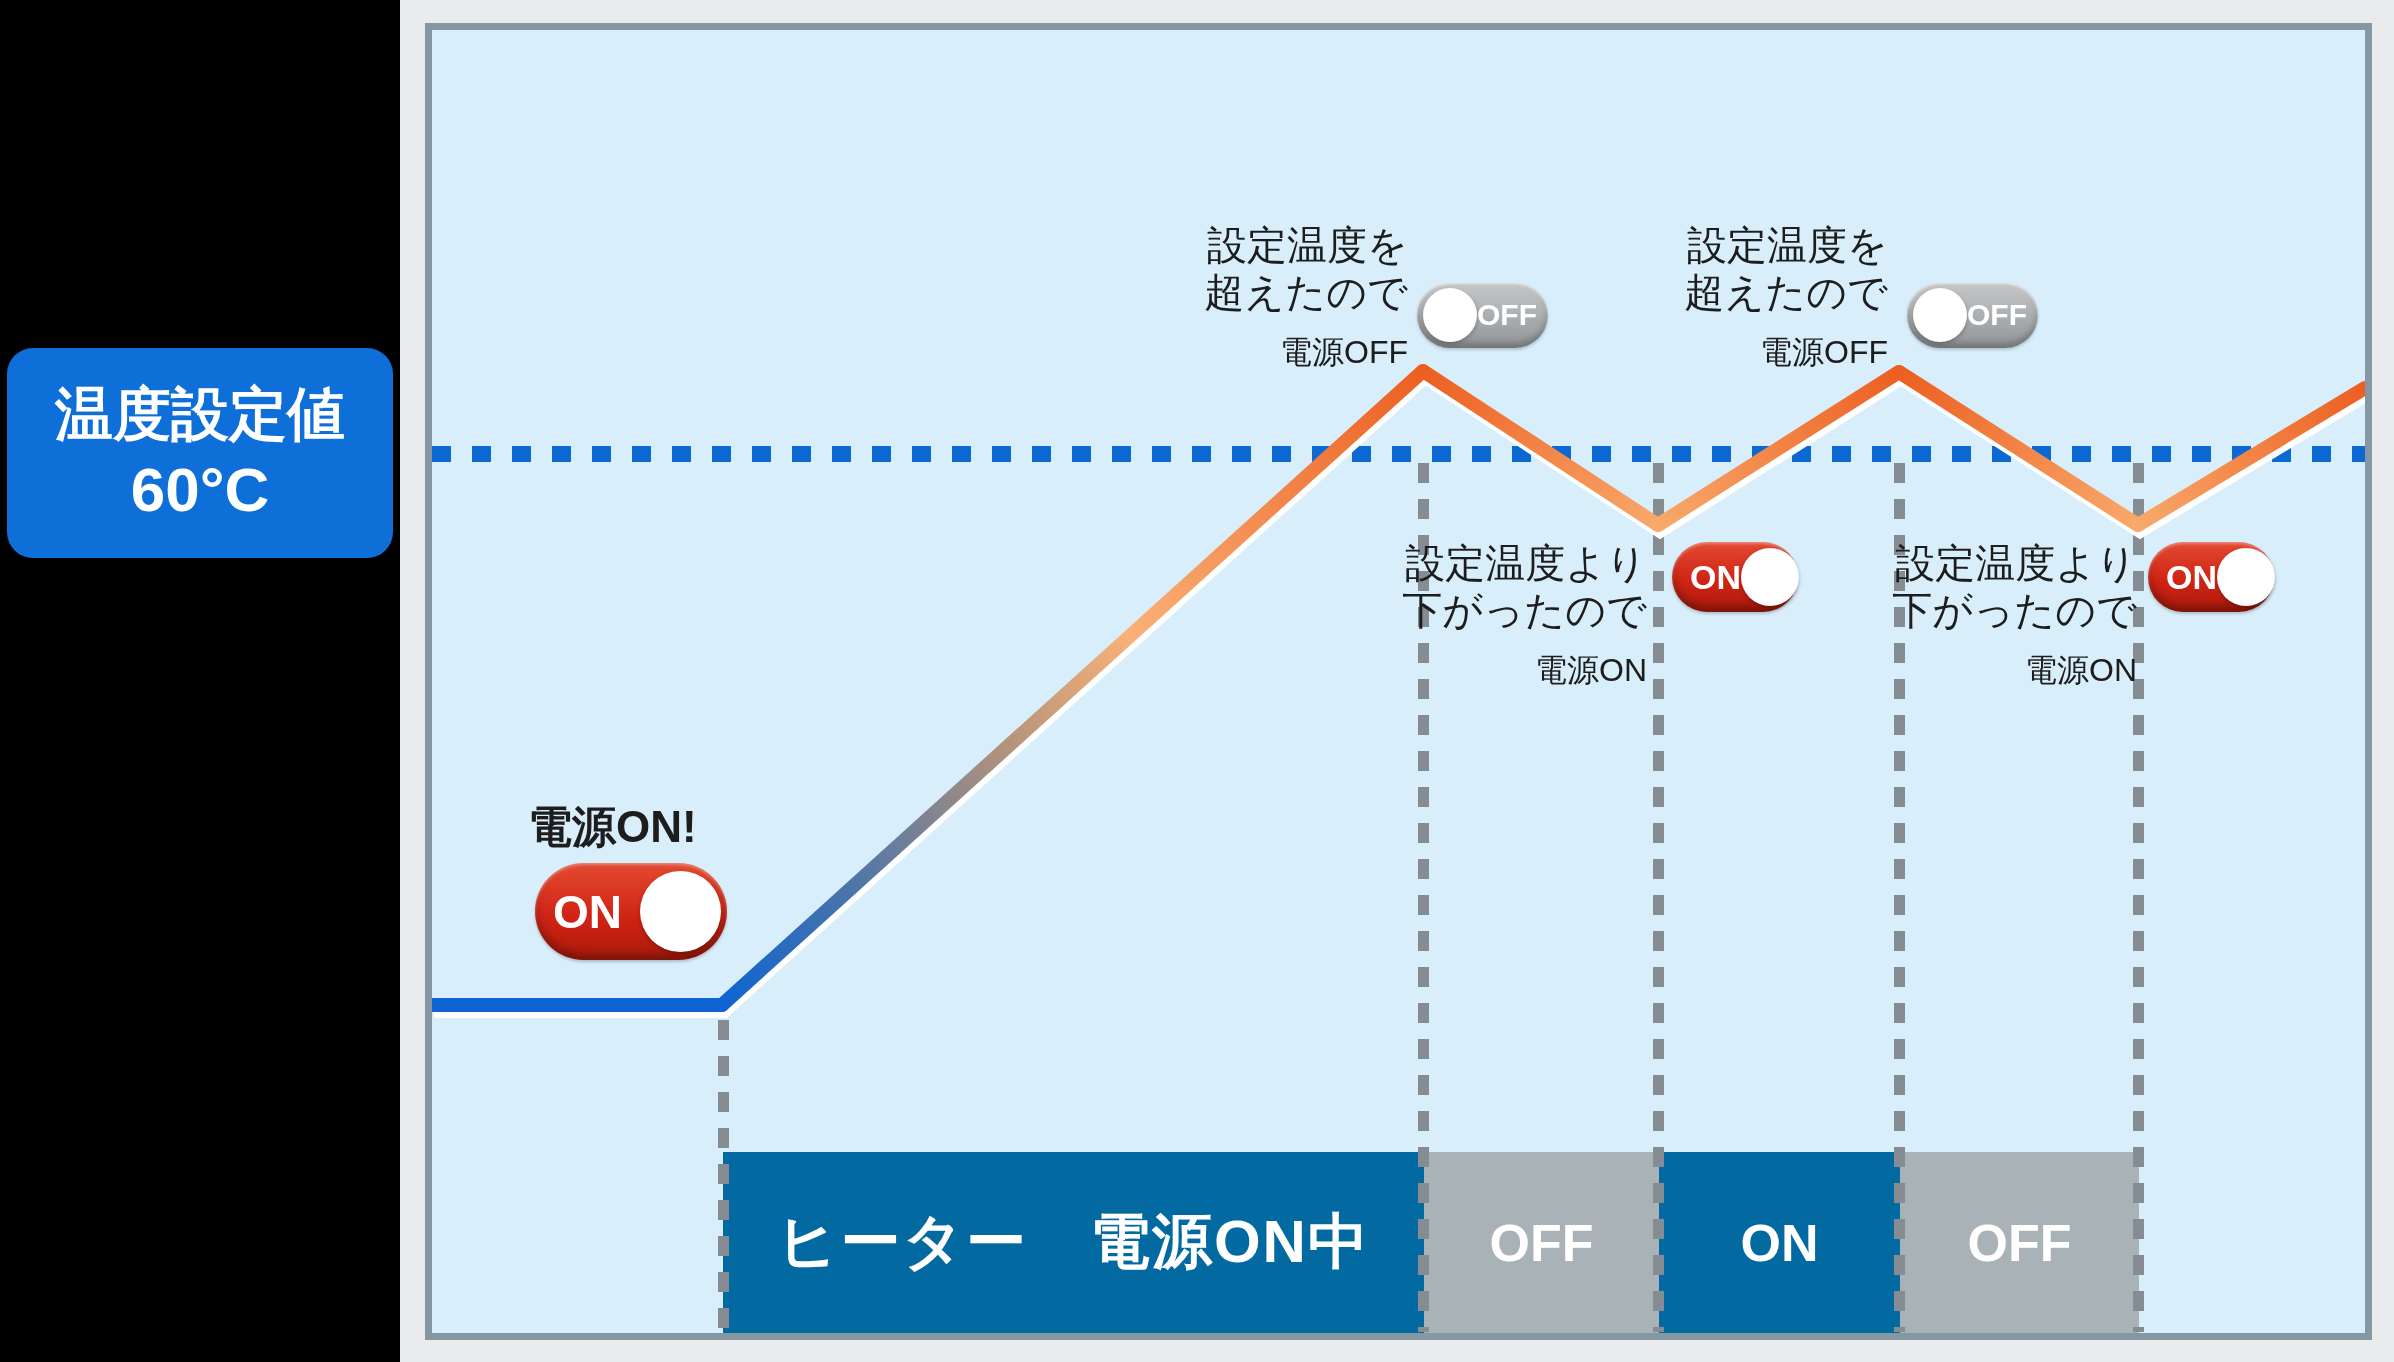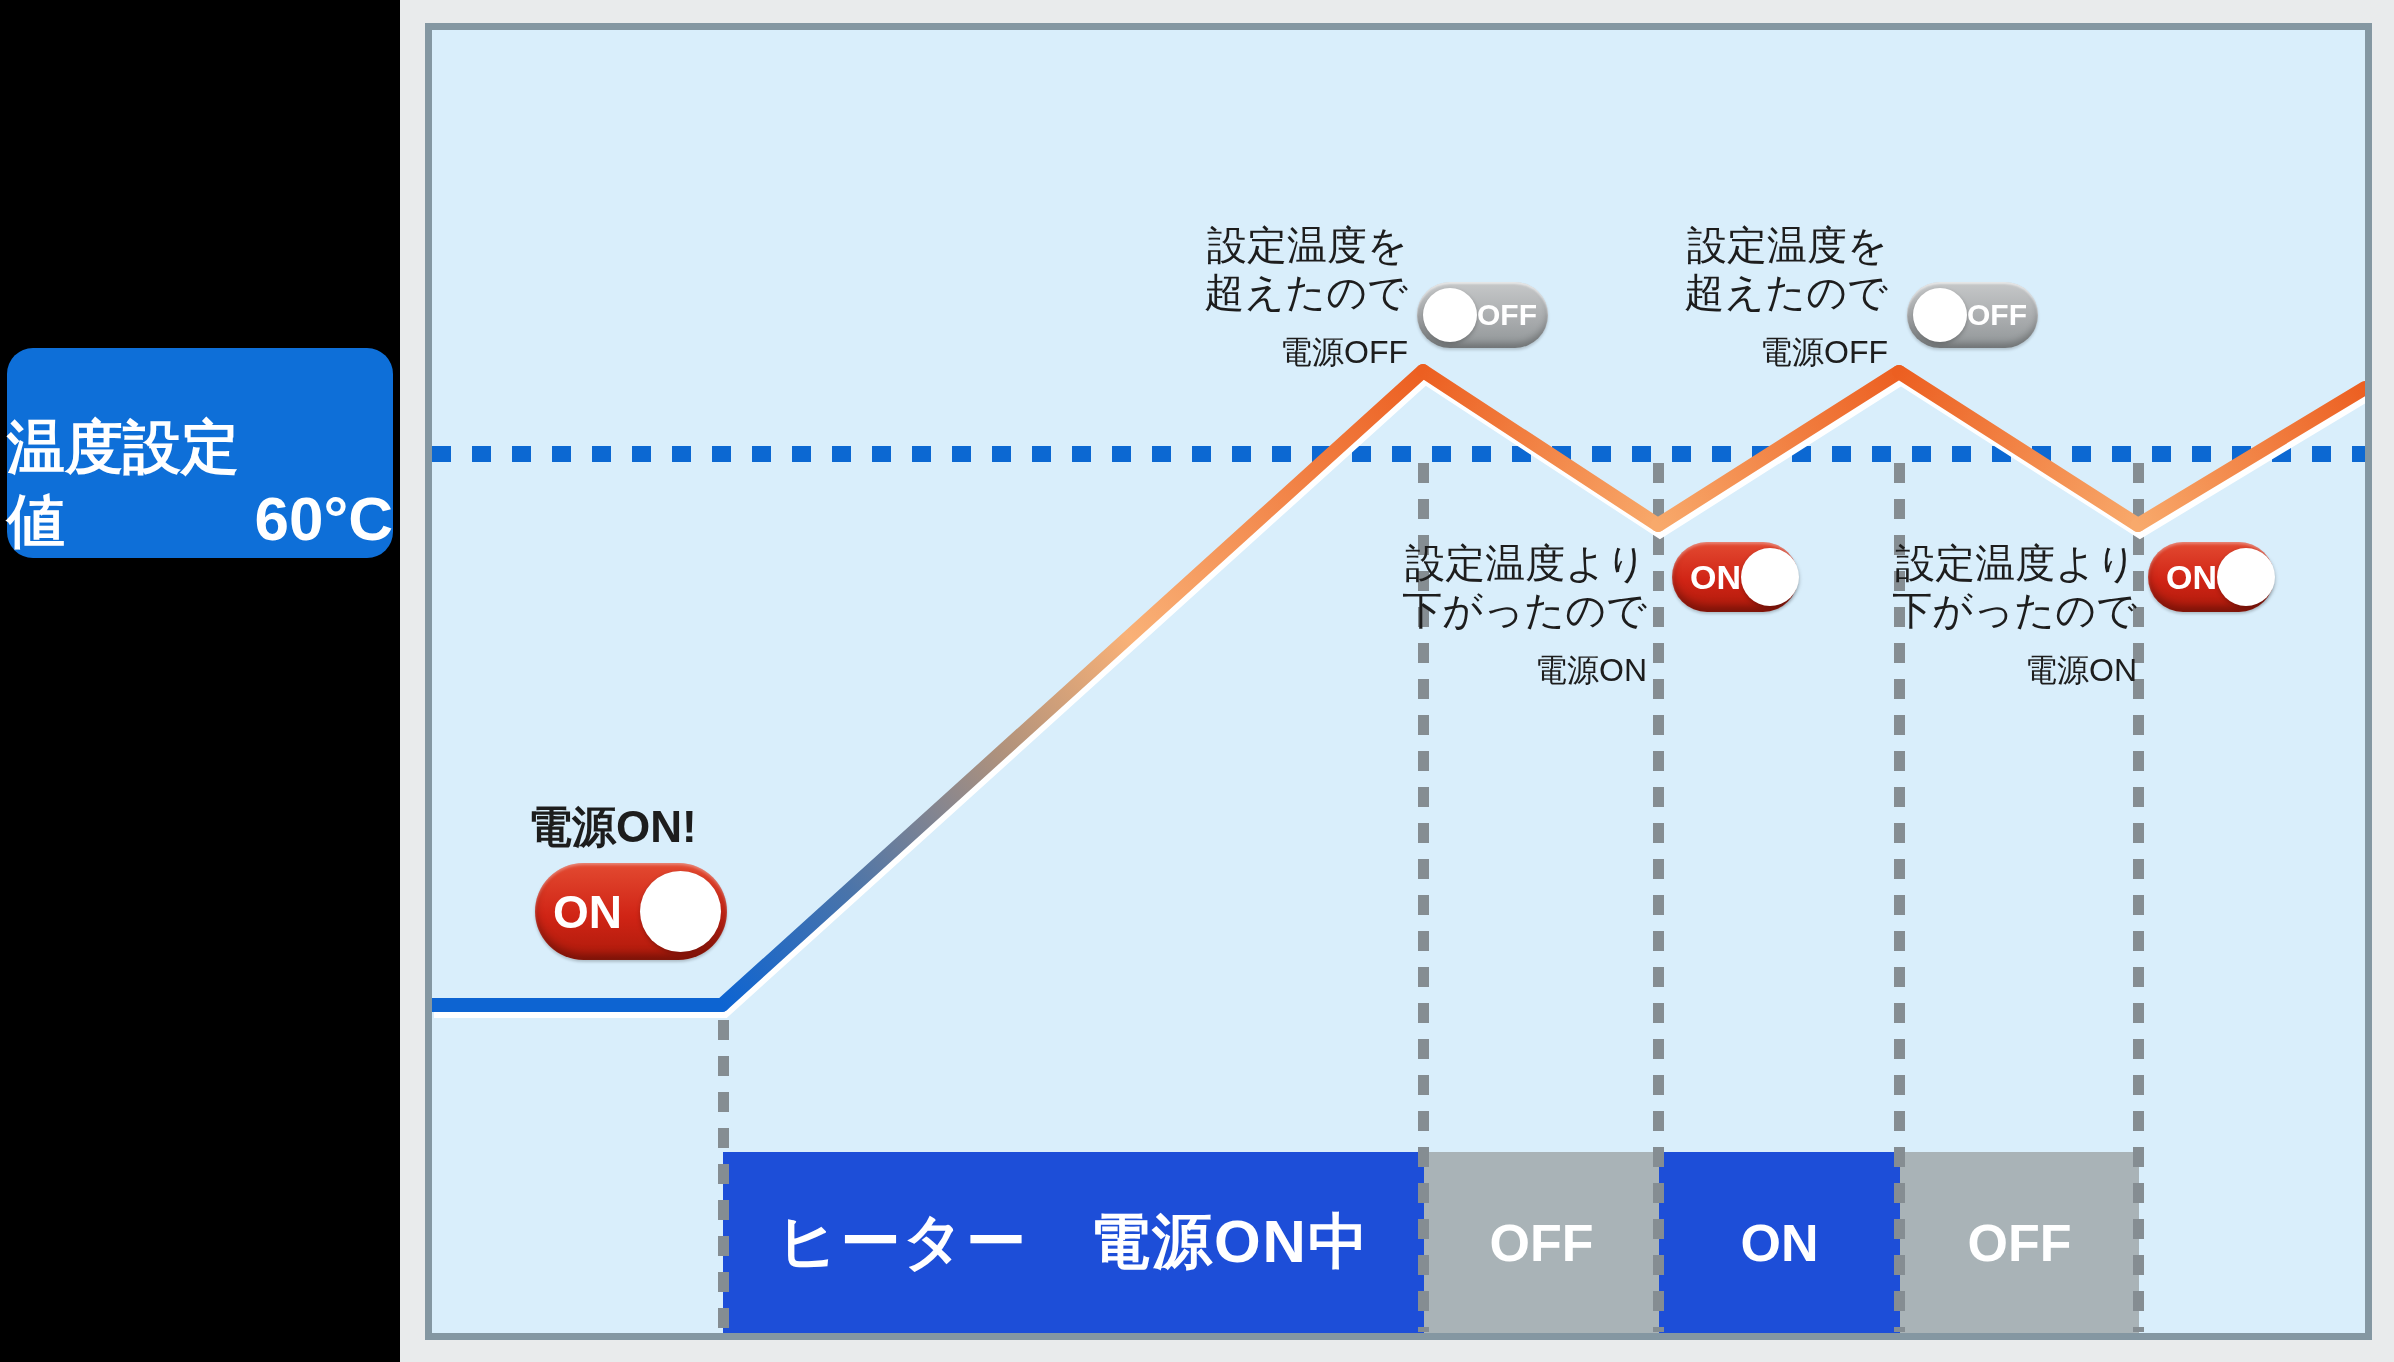--- a/index.html
+++ b/index.html
@@ -5,21 +5,21 @@
   html,body{margin:0;padding:0;}
   body{
     width:2394px;height:1362px;position:relative;overflow:hidden;
     background:#e9ebec;
     font-family:"Liberation Sans","DejaVu Sans",sans-serif;
   }
   .black-panel{position:absolute;left:0;top:0;width:400px;height:1362px;background:#000;}
   .setpoint-label{
     position:absolute;left:7px;top:348px;width:386px;height:210px;
     background:#0e6fd8;border-radius:26px;
-    display:flex;flex-direction:row;align-items:flex-end;justify-content:center;
+    display:flex;flex-direction:column;align-items:center;justify-content:center;
     color:#fff;font-weight:bold;z-index:5;
   }
   .setpoint-label .l1{font-size:58px;line-height:74px;}
   .setpoint-label .l2{font-size:62px;line-height:78px;}
   .chart{
     position:absolute;left:425px;top:23px;width:1947px;height:1317px;
     box-sizing:border-box;border:7px solid #8497a2;background:#d9eefb;
   }
   
   .dotted-line{
@@ -36,21 +36,21 @@
   .vdash.v1{left:286px;top:990px;height:313px;}
   .vdash.v2{left:986px;top:433px;height:869px;}
   .vdash.v3{left:1221px;top:433px;height:869px;}
   .vdash.v4{left:1462px;top:433px;height:869px;}
   .vdash.v5{left:1701px;top:433px;height:869px;}
   
   .bar{
     position:absolute;top:1122px;height:181px;display:flex;align-items:center;justify-content:center;
     color:#fff;font-weight:bold;z-index:2;
   }
-  .bar.red{background:#1d4ed8;}
+  .bar.red{background:#0369a1;}
   .bar.gray{background:#a9b3b7;}
   .bar-heater{left:291px;width:701px;font-size:60px;letter-spacing:2px;}
   .bar-off1{left:992px;width:235px;font-size:52px;}
   .bar-on{left:1227px;width:241px;font-size:52px;}
   .bar-off2{left:1468px;width:239px;font-size:52px;}
   
   svg.curve{position:absolute;left:0;top:0;z-index:4;}
   
   .ann{position:absolute;text-align:right;font-weight:normal;color:#1d1d1d;z-index:6;}
   .ann .big{font-size:40px;line-height:47px;}

